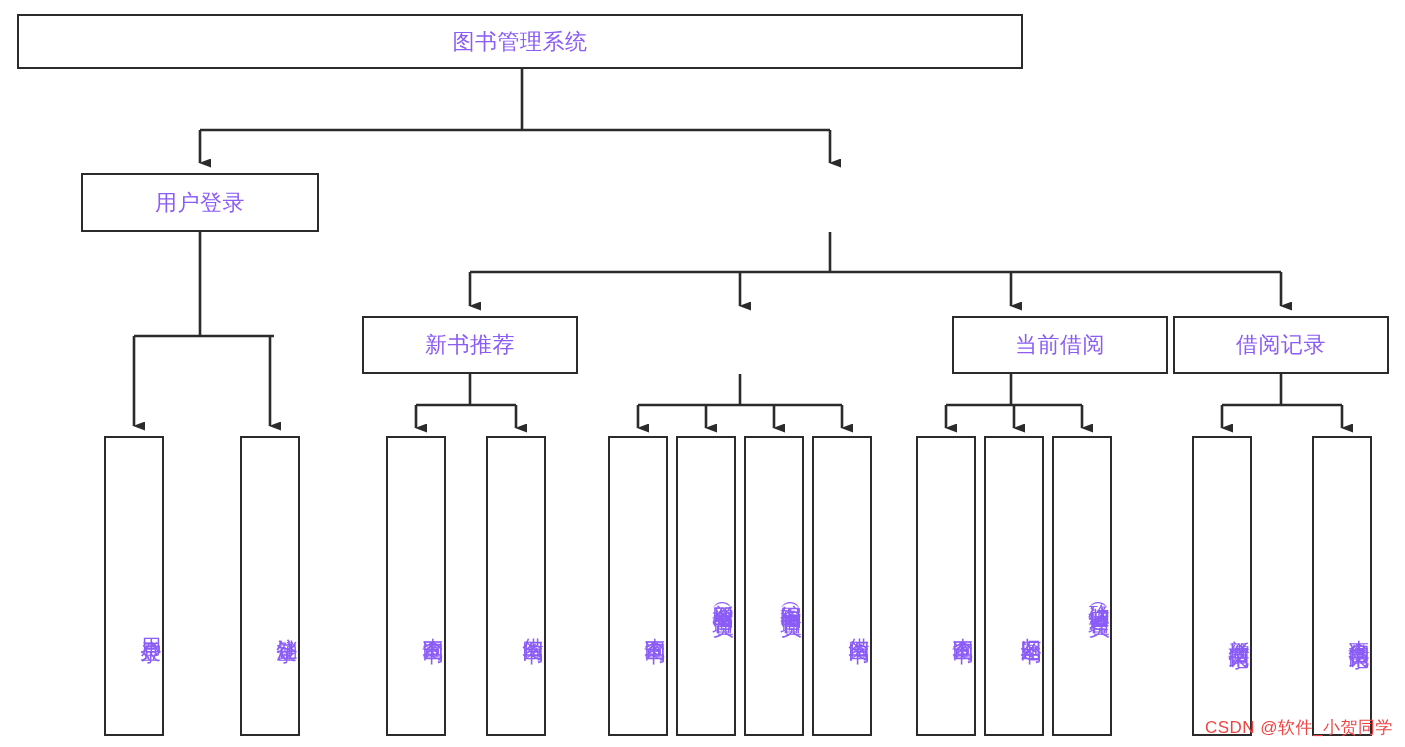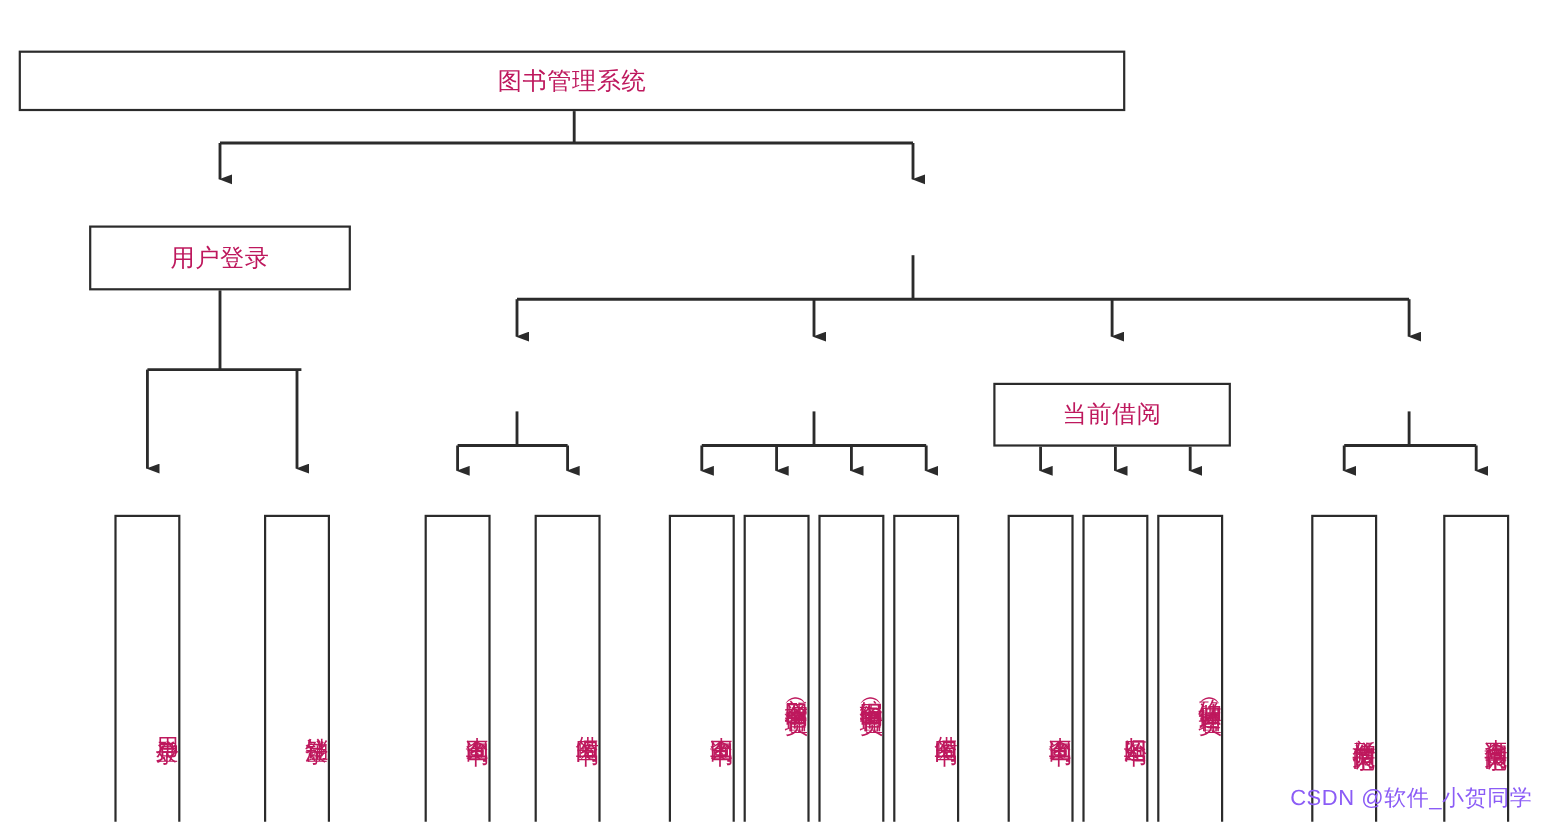--- a/index.html
+++ b/index.html
@@ -28,23 +28,22 @@
     height: 747px;
   }
   .node {
     position: absolute;
     box-sizing: border-box;
     border: 2px solid #2b2b2b;
     background: #ffffff;
     display: flex;
     align-items: center;
     justify-content: center;
-    color: #be185d;
+    color: #8b5cf6;
     line-height: 1.05;
-    margin-top: 32px;
   }
   .node-h {
     font-size: 22px;
     letter-spacing: 0.5px;
     white-space: nowrap;
   }
   .node-v {
     writing-mode: vertical-rl;
     text-orientation: upright;
     font-size: 21px;
@@ -54,22 +53,22 @@
     padding-top: 10px;
     white-space: nowrap;
   }
   .node-v.pad-mid { padding-top: 78px; }
   .node-v.pad-low { padding-top: 86px; }
   .node-v.pad-small { padding-top: 20px; }
   .watermark {
     position: absolute;
     right: 12px;
     bottom: 8px;
-    font-size: 20px;
-    color: #8b5cf6;
+    font-size: 17px;
+    color: #ef4444;
     white-space: nowrap;
     letter-spacing: 0.5px;
   }
 </style>
 </head>
 <body>
 
 <div id="diagram-root">
 
   <svg class="edges" viewBox="0 0 1405 747">
@@ -126,22 +125,28 @@
   </svg>
 
   <div class="node node-h" id="node-root" style="left:17px; top:14px; width:1006px; height:55px;">
     <span>图书管理系统</span>
   </div>
 
   <div class="node node-h" style="left:81px; top:173px; width:238px; height:59px;">
     <span>用户登录</span>
   </div>
 
-  <div class="node node-h" style="left:903px; top:316px; width:216px; height:58px;">
+  <div class="node node-h" style="left:362px; top:316px; width:216px; height:58px;">
+    <span>新书推荐</span>
+  </div>
+  <div class="node node-h" style="left:952px; top:316px; width:216px; height:58px;">
     <span>当前借阅</span>
+  </div>
+  <div class="node node-h" style="left:1173px; top:316px; width:216px; height:58px;">
+    <span>借阅记录</span>
   </div>
 
   <div class="node node-v pad-mid" style="left:104px; top:436px; width:60px; height:300px;">
     <span>用户登录</span>
   </div>
   <div class="node node-v pad-mid" style="left:240px; top:436px; width:60px; height:300px;">
     <span>注销登录</span>
   </div>
 
   <div class="node node-v pad-mid" style="left:386px; top:436px; width:60px; height:300px;">

